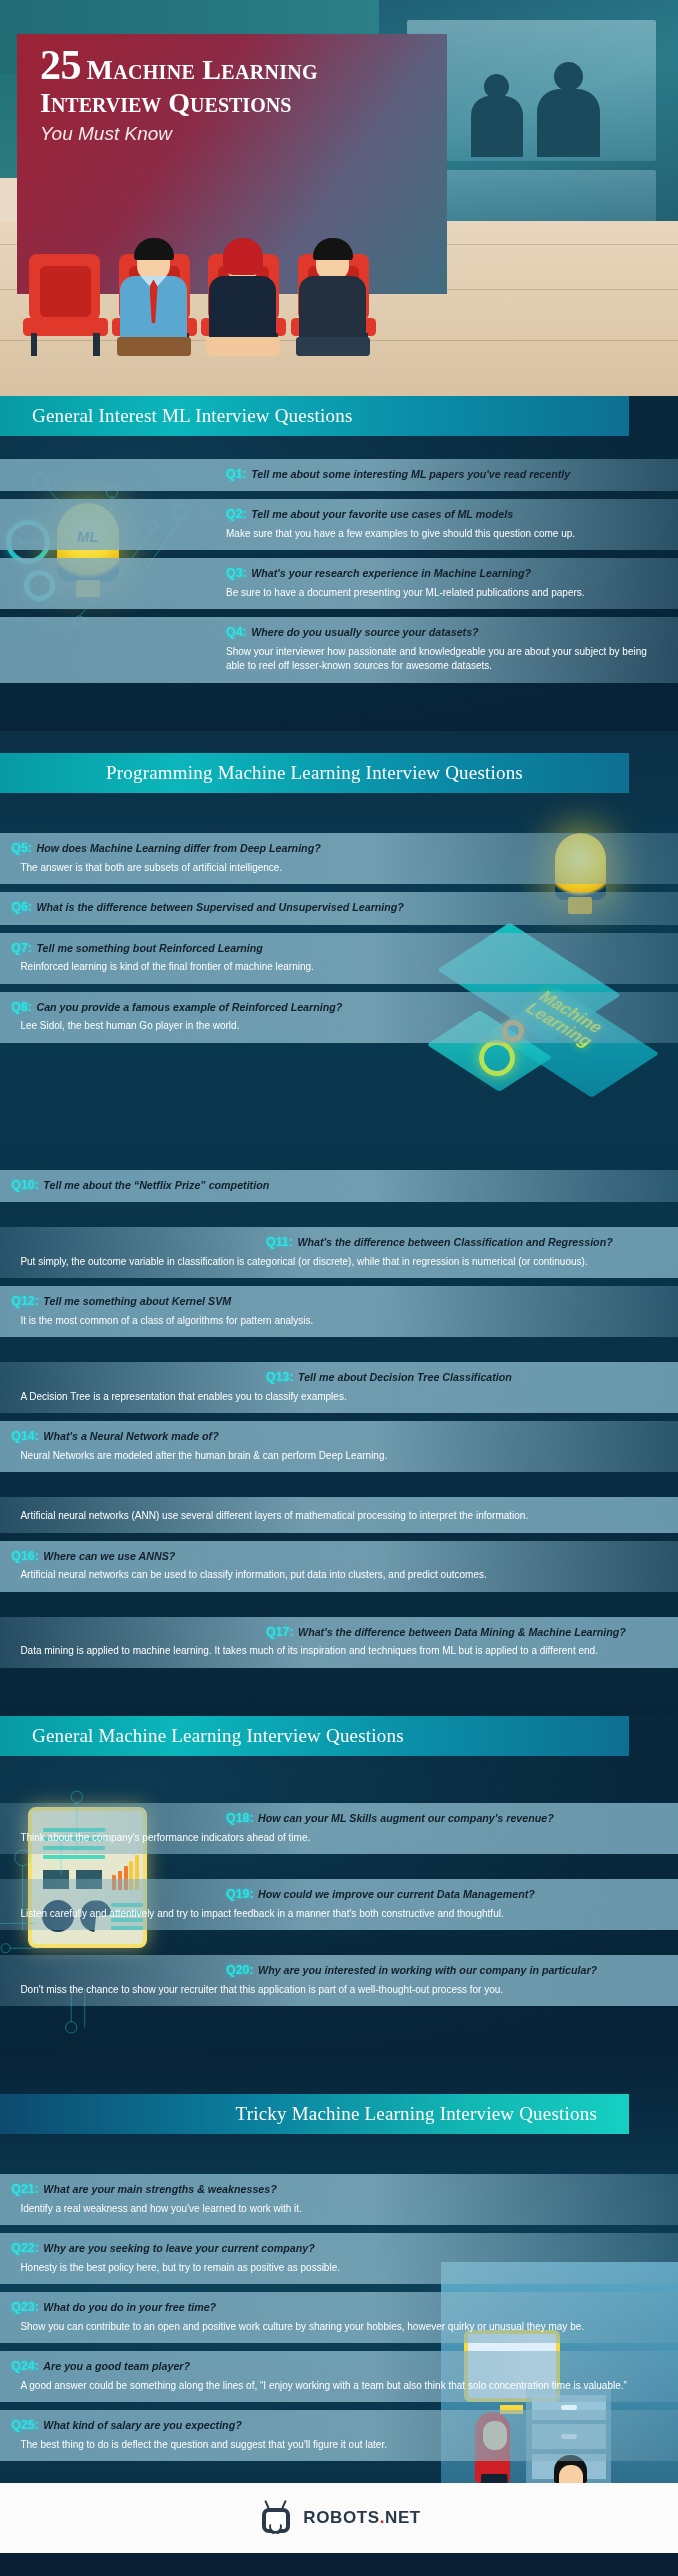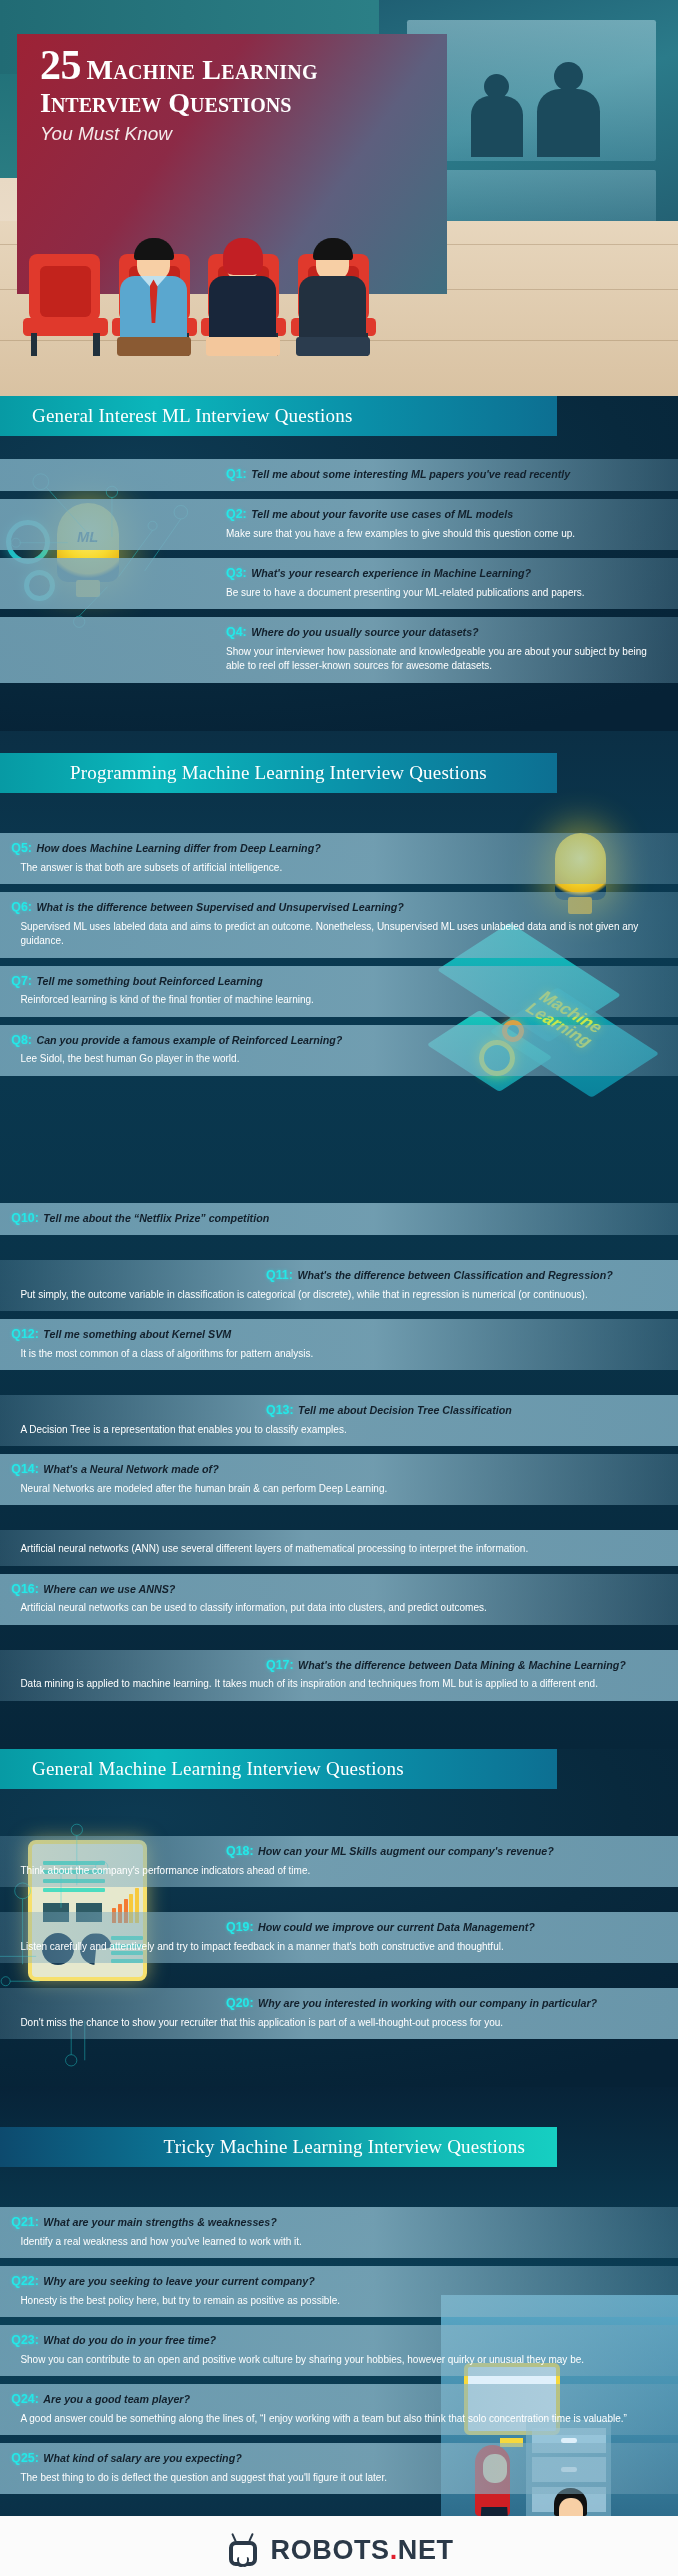--- a/index.html
+++ b/index.html
@@ -59,21 +59,21 @@
   .p-torso { width:67px; height:68px; border-radius:14.7px 14.7px 3.4px 3.4px; margin-top:-4.5px; position:relative;}
   .p-tie { position:absolute; left:50%; top:3.4px; transform:translateX(-50%); width:8px; height:44px;
            background:#cf2b22; clip-path: polygon(50% 0,100% 16%,72% 100%,28% 100%,0 16%); }
   .p-collar { position:absolute; left:50%; top:0; transform:translateX(-50%); width:26px;height:14.7px;
               background:#bfe0ee; clip-path: polygon(0 0,100% 0,50% 100%); }
   .p-lap { position:absolute; bottom:-12.4px; left:-3.4px; width:74px; height:19px; background:#8a5a33; border-radius:3.4px;}
 
   
   .sec { position:relative; width:679px; overflow:hidden; }
   .sec-dark { background: radial-gradient(120% 90% at 20% 20%, #0d3a52 0%, #08293d 60%, #062236 100%); }
-  .sec-band { width:557px; padding:9px 0; background: linear-gradient(90deg,#079aa4 0%, #0bb6bb 28%, #0a8fa8 65%, #0d6f92 100%); }
+  .sec-band { width:629px; padding:9px 0; background: linear-gradient(90deg,#079aa4 0%, #0bb6bb 28%, #0a8fa8 65%, #0d6f92 100%); }
   .sec-band h2 { font-family:"Liberation Serif", serif; font-weight:normal; color:#ffffff;
                  font-size:19px; letter-spacing:0.2px; }
   .band-left h2 { text-align:left; padding-left:32px; }
   .band-center h2 { text-align:center; }
   .band-right h2 { text-align:right; padding-right:32px; }
 
   
   .qwrap { position:relative; z-index:4; }
   .qrow { position:relative; padding:8px 26px 9px 0; margin-bottom:8px;
           background: linear-gradient(90deg, rgba(122,170,190,.85) 0%, rgba(138,183,201,.80) 55%, rgba(108,158,182,.35) 100%); }
@@ -141,21 +141,21 @@
   .footer { width:679px; height:70px; background:#fbfbfb; display:flex; align-items:center; justify-content:center; gap:10.2px;}
   .robot-icon { width:35px; height:35px; position:relative; }
   .r-head { position:absolute; left:3.4px; top:8px; width:28px; height:25px; border:4px solid #2b3948;
             border-radius:6.8px; background:#fff; }
   .r-ant { position:absolute; width:2.3px; height:9px; background:#2b3948; border-radius:1.7px; }
   .r-ant.l { left:8px; top:0; transform:rotate(-24deg); }
   .r-ant.r { right:8px; top:0; transform:rotate(24deg); }
   .r-eye { position:absolute; width:5.1px; height:5.1px; background:#2b3948; border-radius:50%; top:17px;}
   .r-mouth { position:absolute; left:11.3px; top:24px; width:12.4px; height:9px; border:2.8px solid #2b3948;
              border-radius:2.3px 2.3px 6.2px 6.2px; border-top:none; background:#fff;}
-  .footer-text { font-size:27px; font-weight:bold; letter-spacing:0.6px; color:#2b3948; }
+  .footer-text { font-size:17px; font-weight:bold; letter-spacing:0.6px; color:#2b3948; }
   .dot-red { color:#e0202e; }
 
   .pad40 { height:22.6px; }
   .pad24 { height:13.6px; }
   .pad70 { height:40px; }
 </style>
 </head>
 <body>
 
 <div class="page">
@@ -319,21 +319,20 @@
            box-shadow:0 0 10.2px rgba(240,162,58,.7);"></div>
     </div>
 
     <div class="qwrap">
       <div class="qrow">
         <div class="qhead ind-0"><span class="qnum">Q5:</span><span>How does Machine Learning differ from Deep Learning?</span></div>
         <div class="qans ind-0 sub">The answer is that both are subsets of artificial intelligence.</div>
       </div>
       <div class="qrow">
         <div class="qhead ind-0"><span class="qnum">Q6:</span><span>What is the difference between Supervised and Unsupervised Learning?</span></div>
-        <div class="qans ind-0 sub">Supervised ML uses labeled data and aims to predict an outcome. Nonetheless, Unsupervised ML uses unlabeled data and is not given any guidance.</div>
       </div>
       <div class="qrow">
         <div class="qhead ind-0"><span class="qnum">Q7:</span><span>Tell me something bout Reinforced Learning</span></div>
         <div class="qans ind-0 sub">Reinforced learning is kind of the final frontier of machine learning.</div>
       </div>
       <div class="qrow">
         <div class="qhead ind-0"><span class="qnum">Q8:</span><span>Can you provide a famous example of Reinforced Learning?</span></div>
         <div class="qans ind-0 sub">Lee Sidol, the best human Go player in the world.</div>
       </div>
 

